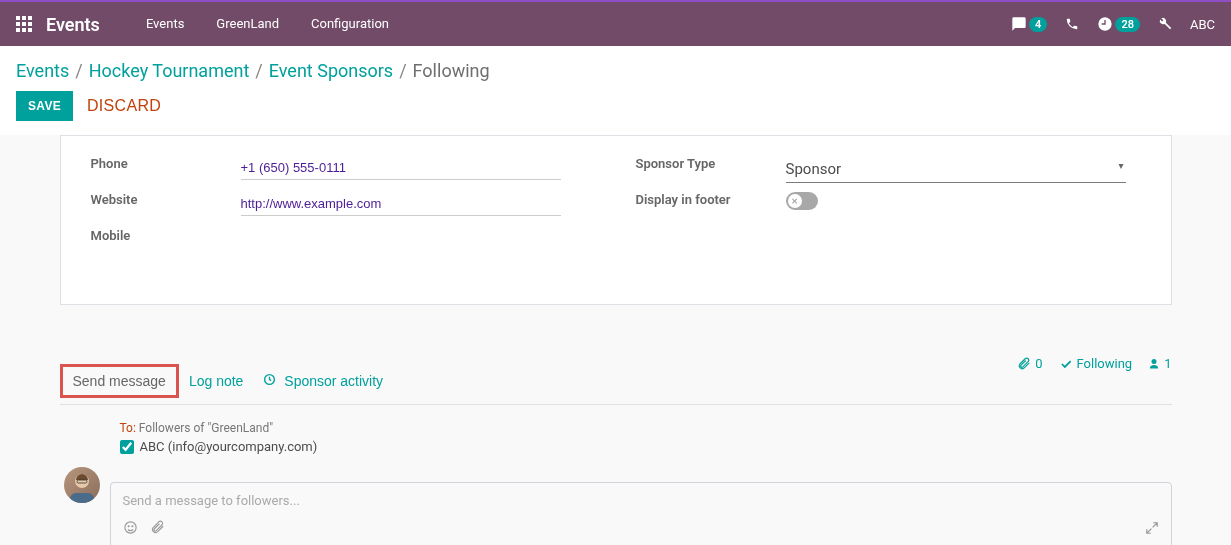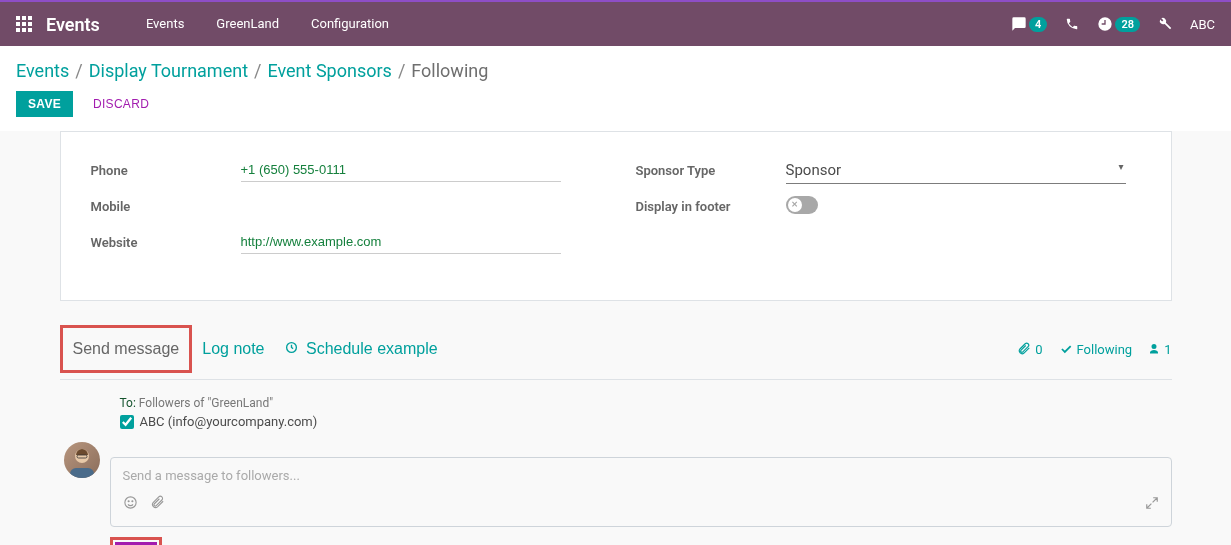--- a/index.html
+++ b/index.html
@@ -17,52 +17,52 @@
   .systray-item { display: flex; align-items: center; position: relative; cursor: pointer; }
   .badge-green { background: #00a09d; color: #fff; font-size: 11px; border-radius: 10px; padding: 1px 6px; margin-left: 2px; font-weight: 600; }
   .user-label { font-size: 13px; }
 
   
   .control-panel { padding: 14px 16px 0 16px; border-bottom: 1px solid #dee2e6; }
   .breadcrumb { display: flex; gap: 6px; font-size: 18px; color: #888; margin-bottom: 10px; }
   .breadcrumb a { color: #00a09d; text-decoration: none; }
   .breadcrumb .sep { color: #888; }
   .breadcrumb .current { color: #6f6f6f; }
-  .btn-row { display: flex; gap: 16px; margin-bottom: 14px; }
+  .btn-row { display: flex; gap: 10px; margin-bottom: 14px; }
   .btn-primary { background: #00a09d; color: #fff; border: none; padding: 6px 12px; font-weight: 600; font-size: 12px; cursor: pointer; letter-spacing: .3px; }
-  .btn-link { background: transparent; border: none; color: #a21caf; font-size: 12px; font-weight: 500; padding: 6px 4px; cursor: pointer; letter-spacing: .3px; }
+  .btn-link { background: transparent; border: none; color: #c2410c; font-size: 16px; font-weight: 500; padding: 6px 4px; cursor: pointer; letter-spacing: .3px; }
 
   
   .sheet-bg { background: #f9f9f9; padding: 0; }
   .sheet { background: #fff; border: 1px solid #dee2e6; width: 1112px; margin: 0 auto; margin-top: -1px; padding: 20px 30px 40px 30px; display: flex; gap: 40px; }
   .form-col { flex: 1; }
-  .form-row { display: flex; align-items: center; min-height: 36px; }
+  .form-row { display: flex; align-items: flex-start; min-height: 36px; }
   .form-label { width: 150px; font-weight: 600; font-size: 13px; color: #666; }
   .form-value { flex: 1; }
-  .input-underline { border: none; border-bottom: 1px solid #ccc; width: 320px; padding: 4px 0; font-size: 13px; color: #15803d; background: transparent; outline: none; }
+  .input-underline { border: none; border-bottom: 1px solid #ccc; width: 320px; padding: 4px 0; font-size: 13px; color: #4c1d95; background: transparent; outline: none; }
   .select-underline { border: none; border-bottom: 1px solid #7c7c7c; width: 100%; padding: 4px 0; font-size: 15px; color: #4c4c4c; background: transparent; position: relative; }
   .select-wrap { position: relative; width: 340px; }
   .select-wrap::after { content: "▾"; position: absolute; right: 2px; top: 4px; font-size: 10px; color: #666; pointer-events: none; }
   .toggle { width: 32px; height: 18px; background: #a8a8a8; border-radius: 10px; position: relative; cursor: pointer; display: inline-block; }
   .toggle .knob { position: absolute; left: 2px; top: 2px; width: 14px; height: 14px; background: #fff; border-radius: 50%; display: flex; align-items: center; justify-content: center; }
   .toggle .knob::after { content: "✕"; font-size: 8px; color: #a8a8a8; font-weight: bold; }
 
   
   .chatter { width: 1112px; margin: 18px auto 20px auto; }
   .chatter-tabs { display: flex; align-items: center; border-bottom: 1px solid #dee2e6; padding: 6px 0; }
-  .tab-btn { background: transparent; border: none; color: #00a09d; font-size: 16px; font-weight: 500; padding: 12px 10px; cursor: pointer; }
+  .tab-btn { background: transparent; border: none; color: #00a09d; font-size: 14px; font-weight: 500; padding: 6px 10px; cursor: pointer; margin-top: 35px; }
   .tab-btn.active-highlight { border: 3px solid #d9534f; color: #666; }
   .tab-btn .clock { margin-right: 4px; }
   .chatter-tabs .spacer { flex: 1; }
   .chatter-ind { display: flex; align-items: center; gap: 16px; color: #00a09d; font-size: 13px; }
   .chatter-ind .item { display: flex; align-items: center; gap: 4px; cursor: pointer; }
 
   .composer { padding: 16px 0 8px 50px; position: relative; }
   .to-line { font-size: 12px; color: #777; margin-bottom: 4px; margin-left: 10px; }
-  .to-line .lbl { color: #14532d; }
+  .to-line .lbl { color: #c2410c; }
   .to-line .italic { }
   .chk-row { display: flex; align-items: center; gap: 6px; font-size: 13px; color: #4c4c4c; margin-bottom: 8px; margin-left: 10px; }
   .chk-row input[type=checkbox] { accent-color: #00a09d; width: 14px; height: 14px; }
   .avatar { width: 36px; height: 36px; border-radius: 50%; background: linear-gradient(135deg, #b8967e 0%, #8a6d5b 100%); position: absolute; left: 4px; top: 62px; overflow: hidden; display: flex; align-items: center; justify-content: center; }
   .avatar svg { width: 36px; height: 36px; }
   .msg-box { border: 1px solid #ced4da; border-radius: 4px; min-height: 70px; padding: 10px 12px; display: flex; flex-direction: column; margin-top: 28px; }
   .msg-input { border: none; outline: none; font-size: 13px; width: 100%; resize: none; font-family: inherit; color: #666; background: transparent; }
   .msg-input::placeholder { color: #aaa; }
   .msg-tools { display: flex; align-items: center; gap: 12px; margin-top: 12px; color: #888; }
   .msg-tools .spacer { flex: 1; }
@@ -120,46 +120,46 @@
         </svg>
     </div>
     <div class="systray-item user-label">ABC</div>
   </div>
 </div>
 
 <div class="control-panel">
   <div class="breadcrumb">
     <a href="#">Events</a>
     <span class="sep">/</span>
-    <a href="#">Display Tournament</a>
+    <a href="#">Hockey Tournament</a>
     <span class="sep">/</span>
     <a href="#">Event Sponsors</a>
     <span class="sep">/</span>
     <span class="current">Following</span>
   </div>
   <div class="btn-row">
     <button class="btn-primary">SAVE</button>
     <button class="btn-link">DISCARD</button>
   </div>
 </div>
 
 <div class="sheet-bg">
   <div class="sheet">
     <div class="form-col">
       <div class="form-row">
         <div class="form-label">Phone</div>
         <div class="form-value"><input class="input-underline" value="+1 (650) 555-0111" style=""></div>
       </div>
       <div class="form-row">
+        <div class="form-label">Website</div>
+        <div class="form-value"><input class="input-underline" value="http://www.example.com" style=""></div>
+      </div>
+      <div class="form-row">
         <div class="form-label">Mobile</div>
         <div class="form-value"><input class="input-underline" style="border-bottom: none;" value=""></div>
-      </div>
-      <div class="form-row">
-        <div class="form-label">Website</div>
-        <div class="form-value"><input class="input-underline" value="http://www.example.com" style=""></div>
       </div>
     </div>
     <div class="form-col">
       <div class="form-row">
         <div class="form-label">Sponsor Type</div>
         <div class="form-value">
           <div class="select-wrap">
             <div class="select-underline">Sponsor</div>
           </div>
         </div>
@@ -177,21 +177,21 @@
     <div class="chatter-tabs">
       <button class="tab-btn active-highlight">Send message</button>
       <button class="tab-btn">Log note</button>
       <button class="tab-btn">
         <span class="clock">
           <svg width="13" height="13" viewBox="0 0 24 24" fill="none" stroke="#00a09d" stroke-width="2.5">
               <circle cx="12" cy="12" r="9"></circle>
               <path d="M12 7v5l3 2"></path>
             </svg>
         </span>
-        <span>Schedule example</span>
+        <span>Sponsor activity</span>
       </button>
       <div class="spacer"></div>
       <div class="chatter-ind">
         <div class="item">
           <svg width="14" height="14" viewBox="0 0 24 24" fill="none" stroke="#00a09d" stroke-width="2">
               <path d="M21 10l-9 9a5 5 0 0 1-7-7l9-9a3.5 3.5 0 0 1 5 5l-9 9a2 2 0 0 1-3-3l8-8"></path>
             </svg>
           <span>0</span>
         </div>
         <div class="item">

